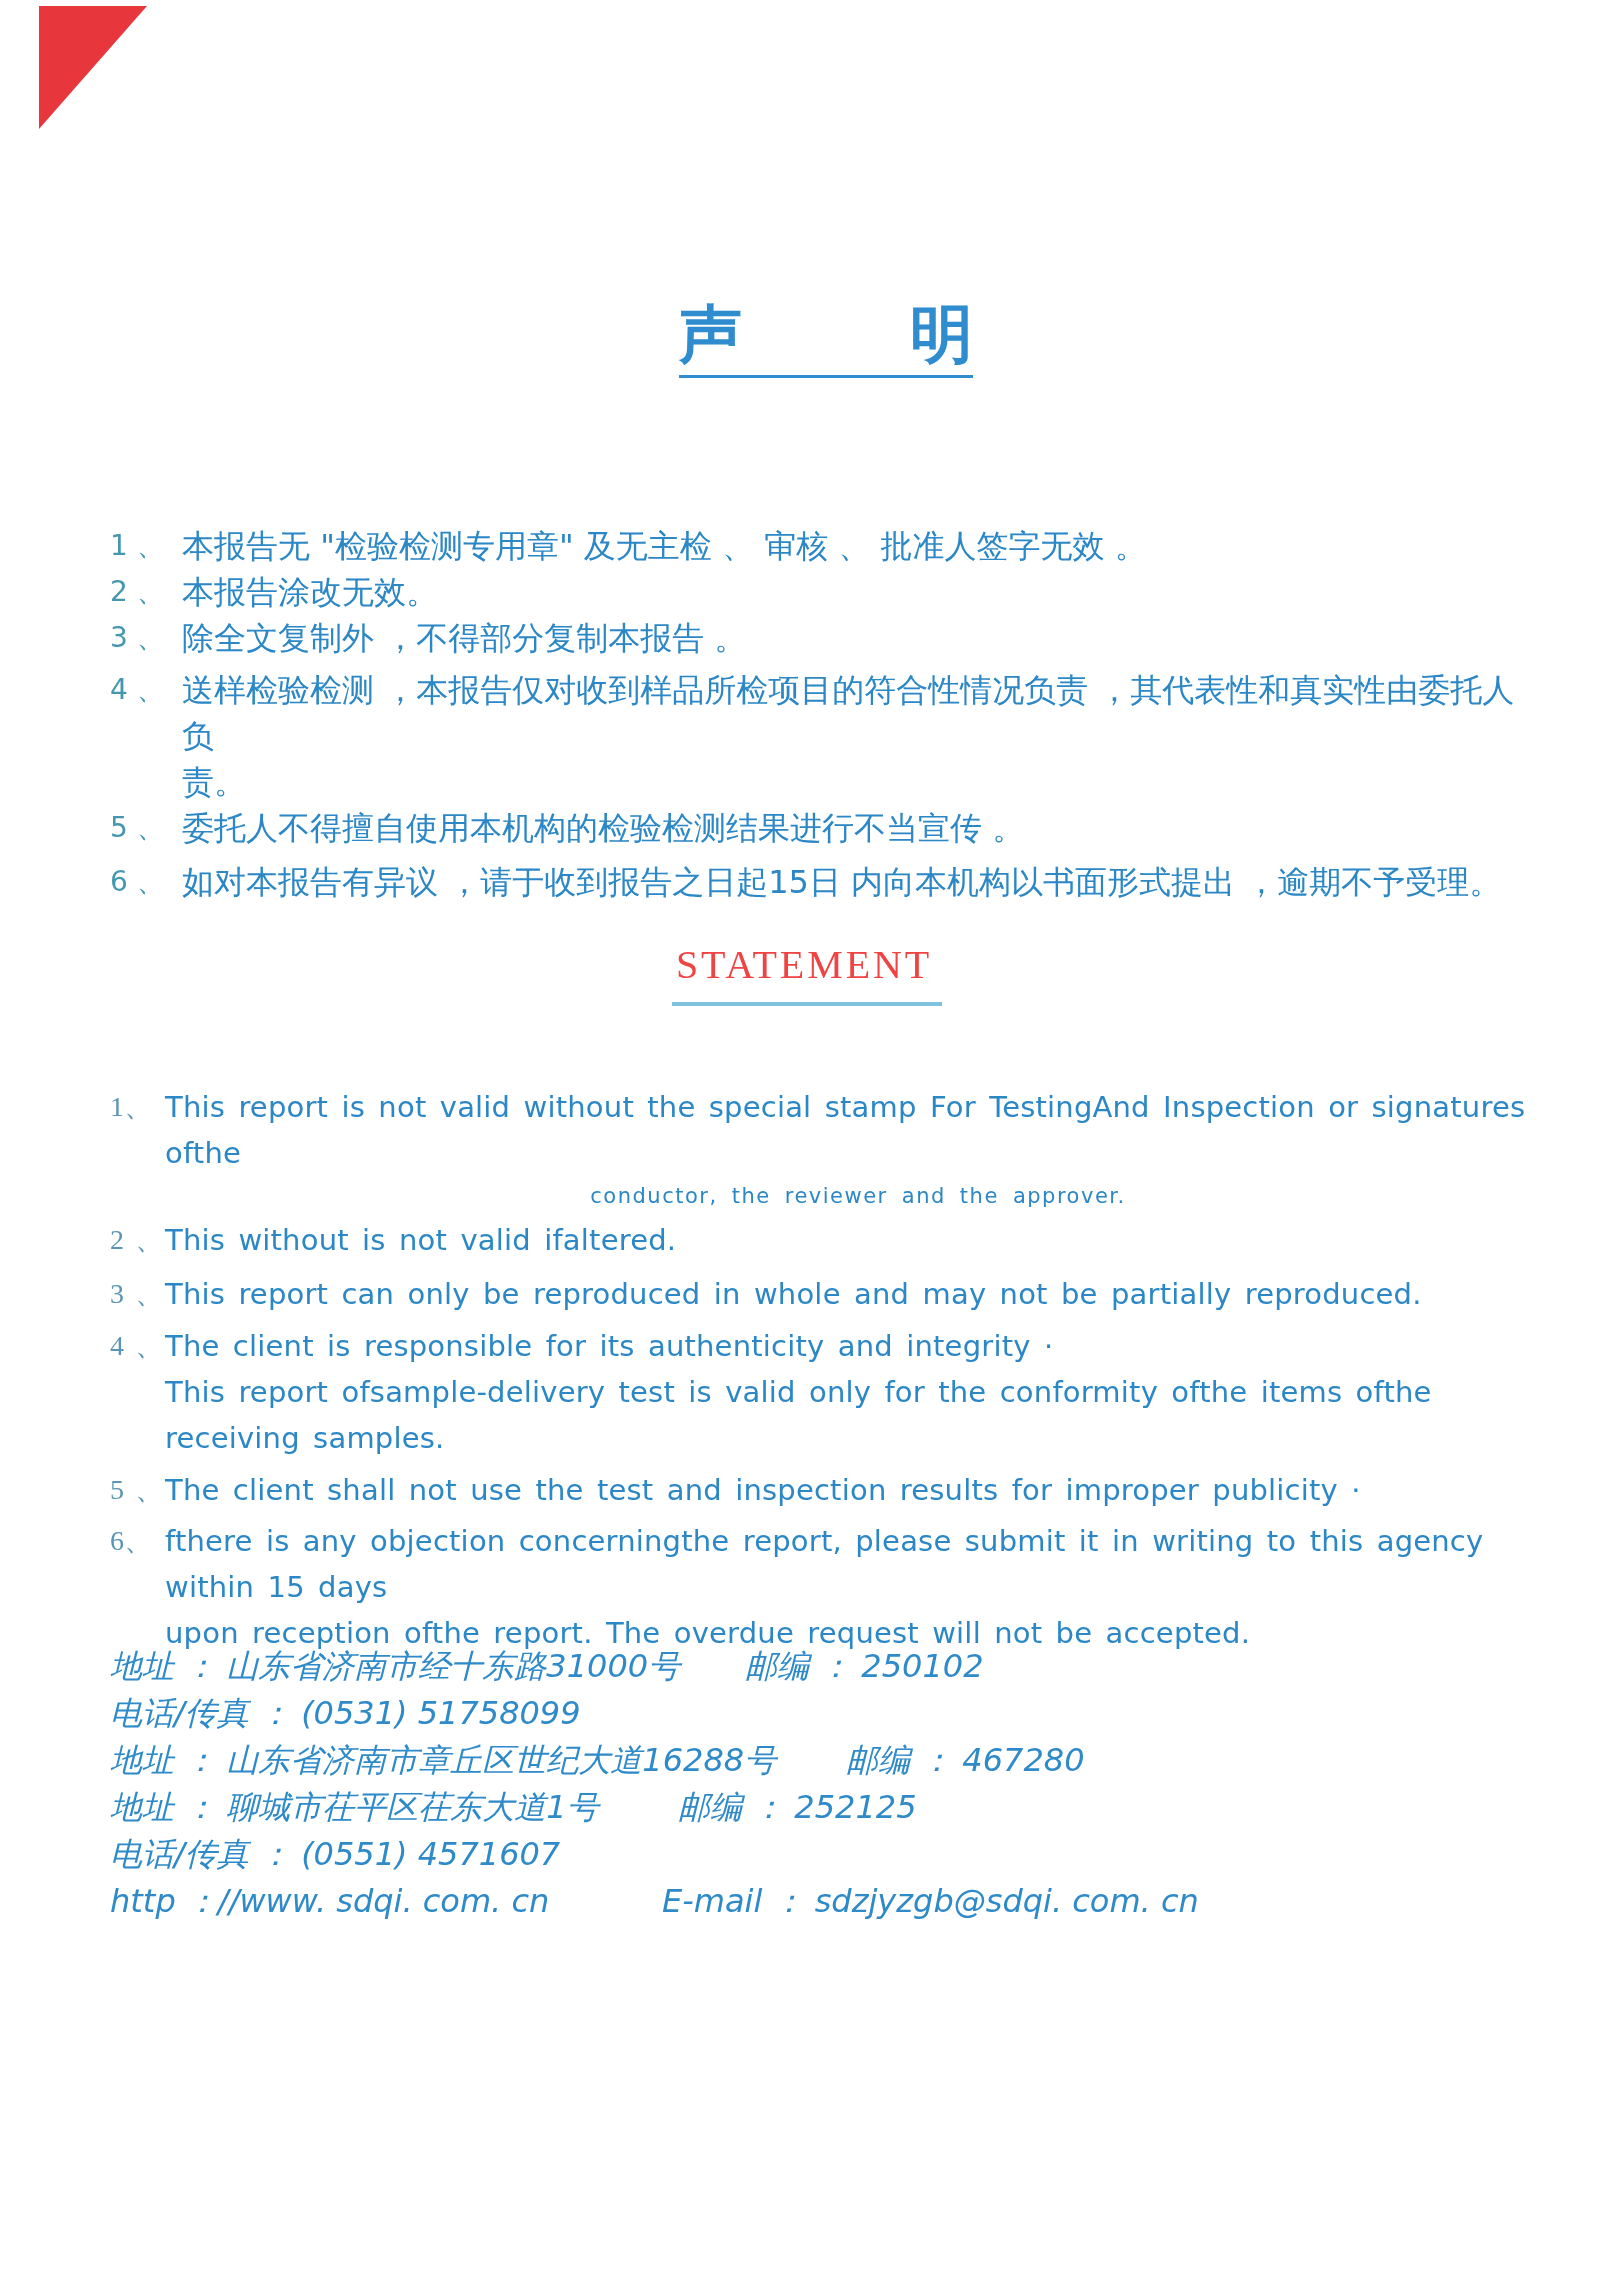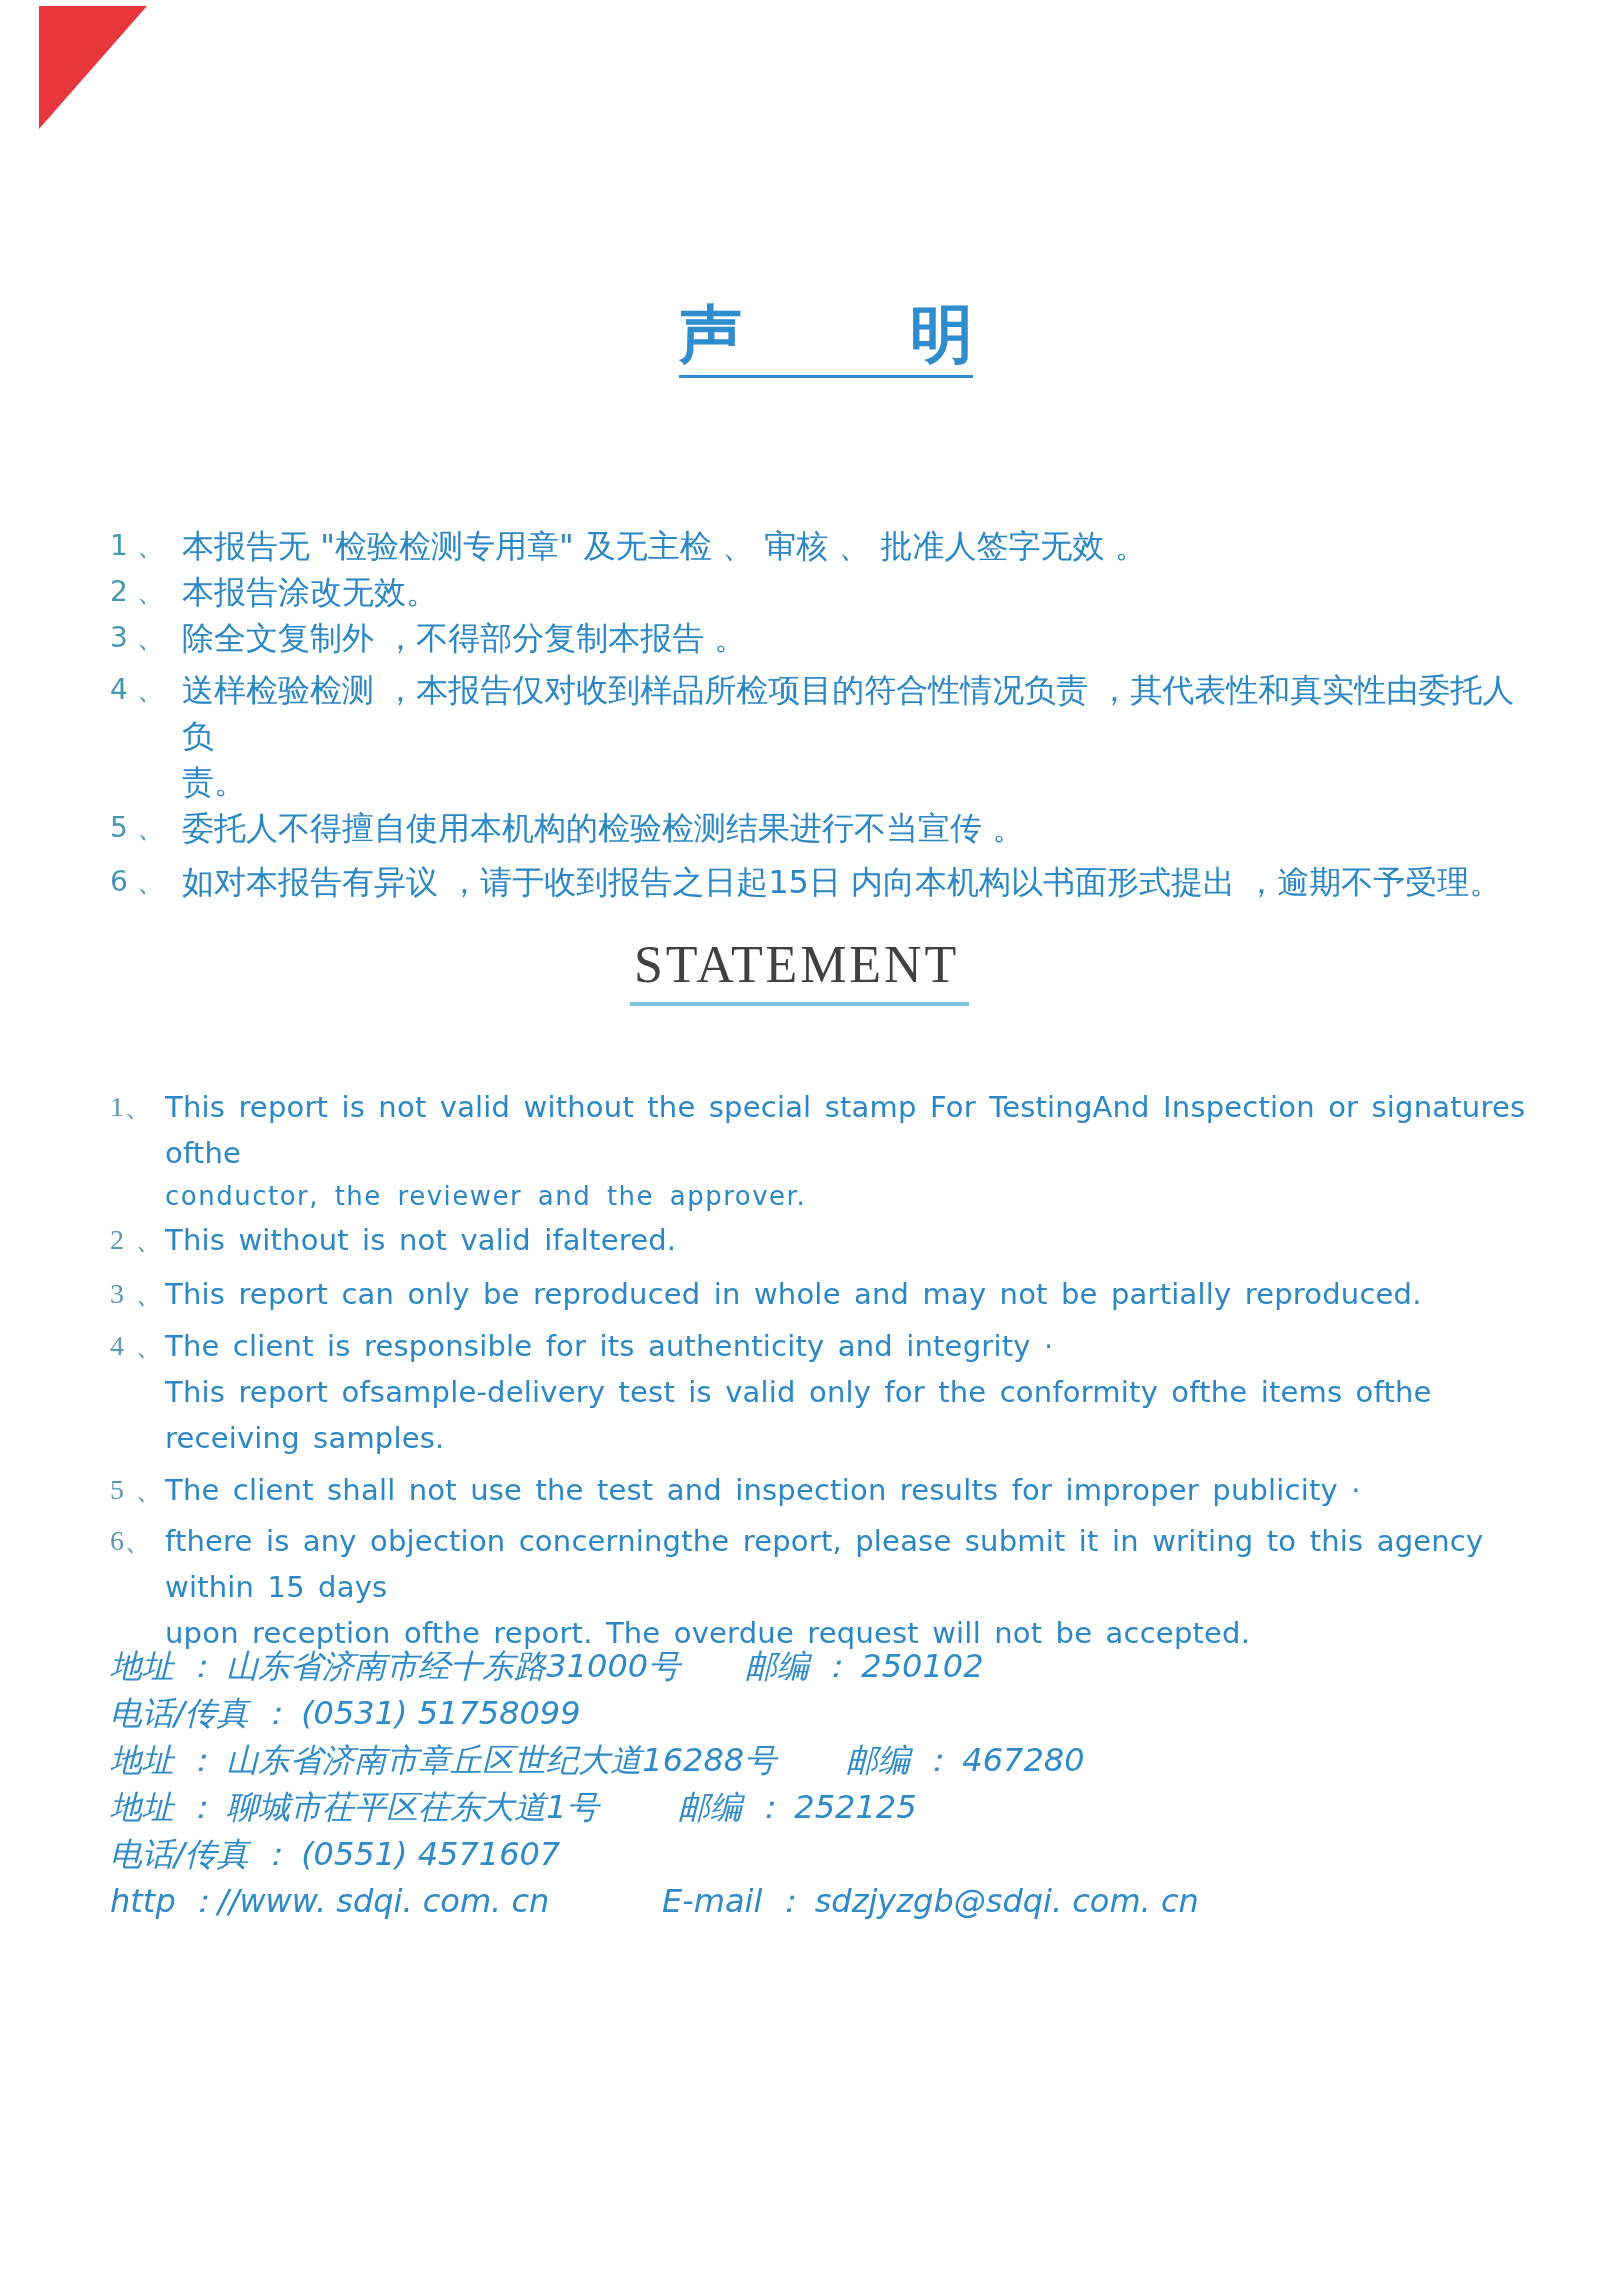--- a/index.html
+++ b/index.html
@@ -34,27 +34,27 @@
   }
   .li{display:flex;align-items:flex-start;}
   .li .num{
     flex:0 0 72px;color:#4597b0;font-size:28px;line-height:46px;
   }
   .en-list .li .num{flex:0 0 55px;font-family:"Liberation Serif",serif;color:#5a95b5;}
   .li .txt{flex:1;}
   .mt8{margin-top:7.8px;}
   .mt6{margin-top:5.9px;}
   .line-small{
-    font-size:26px;letter-spacing:1.5px;word-spacing:5.9px;line-height:41px;
+    font-size:21px;letter-spacing:1.5px;word-spacing:5.9px;line-height:41px;text-align:center;
   }
   
   .title-en{
-    position:absolute;left:630px;top:933px;
-    font-family:"Liberation Serif",serif;font-size:52px;line-height:63px;
-    letter-spacing:2.9px;color:#404040;
+    position:absolute;left:672px;top:933px;
+    font-family:"Liberation Serif",serif;font-size:40px;line-height:63px;
+    letter-spacing:2.9px;color:#ef4444;
     border-bottom:4.9px solid #7fc2dd;padding:0 9.8px 5.9px 3.9px;
   }
   
   .contact{
     position:absolute;left:110px;top:1643px;width:1176px;
     font-size:32px;line-height:47px;color:#2e8ac8;font-style:italic;
   }
   .c-row{position:relative;height:47px;white-space:nowrap;}
   .c-sub{position:absolute;top:0;}
 </style>

